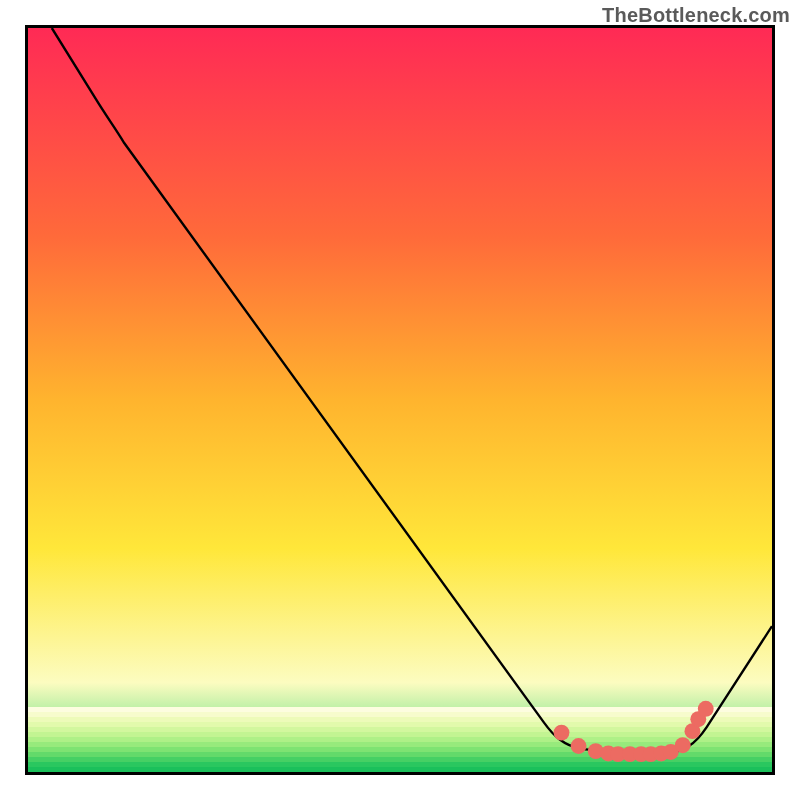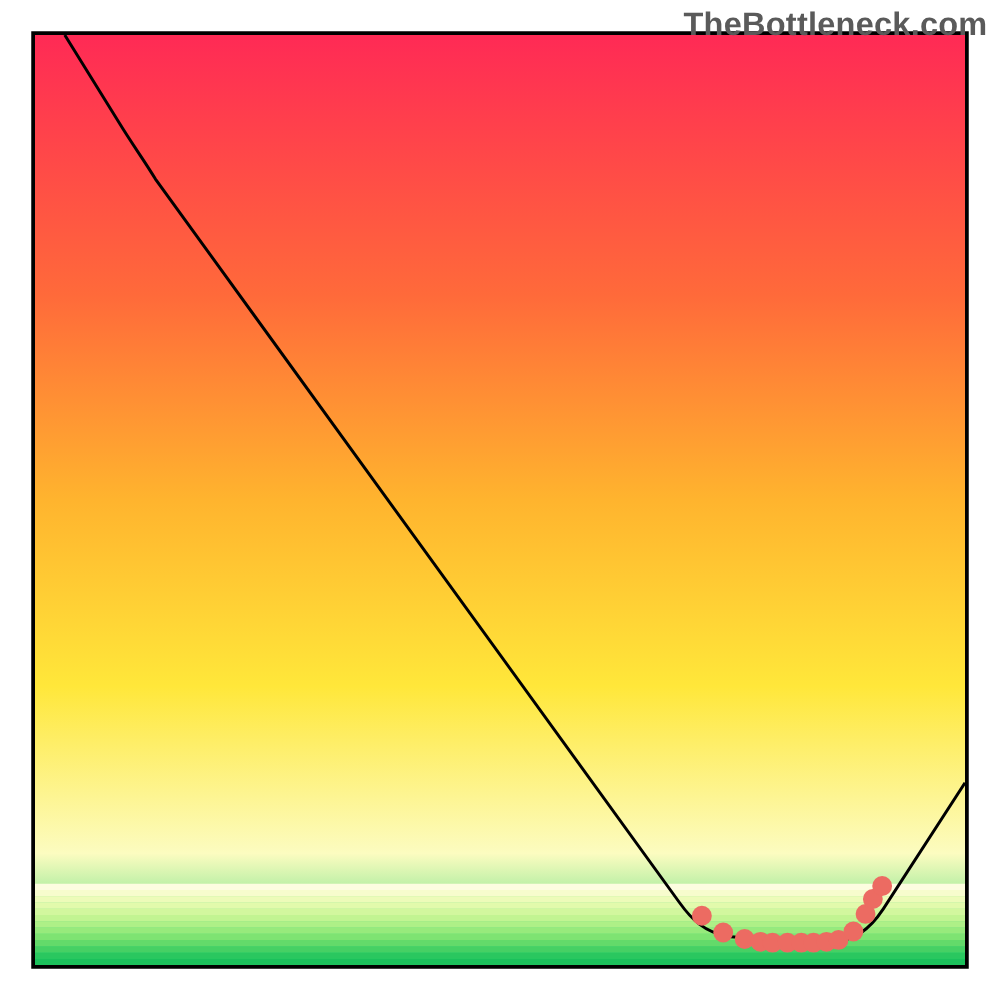--- a/index.html
+++ b/index.html
@@ -16,21 +16,21 @@
   }
   .frame {
     position: relative;
     width: 800px;
     height: 800px;
   }
   .watermark {
     position: absolute;
     top: 4px;
     right: 10px;
-    font-size: 26px;
+    font-size: 20px;
     font-weight: 600;
     color: #5a5a5a;
     letter-spacing: 0.2px;
     z-index: 50;
   }
   .plot-area {
     position: absolute;
     left: 25px;
     top: 25px;
     width: 750px;

